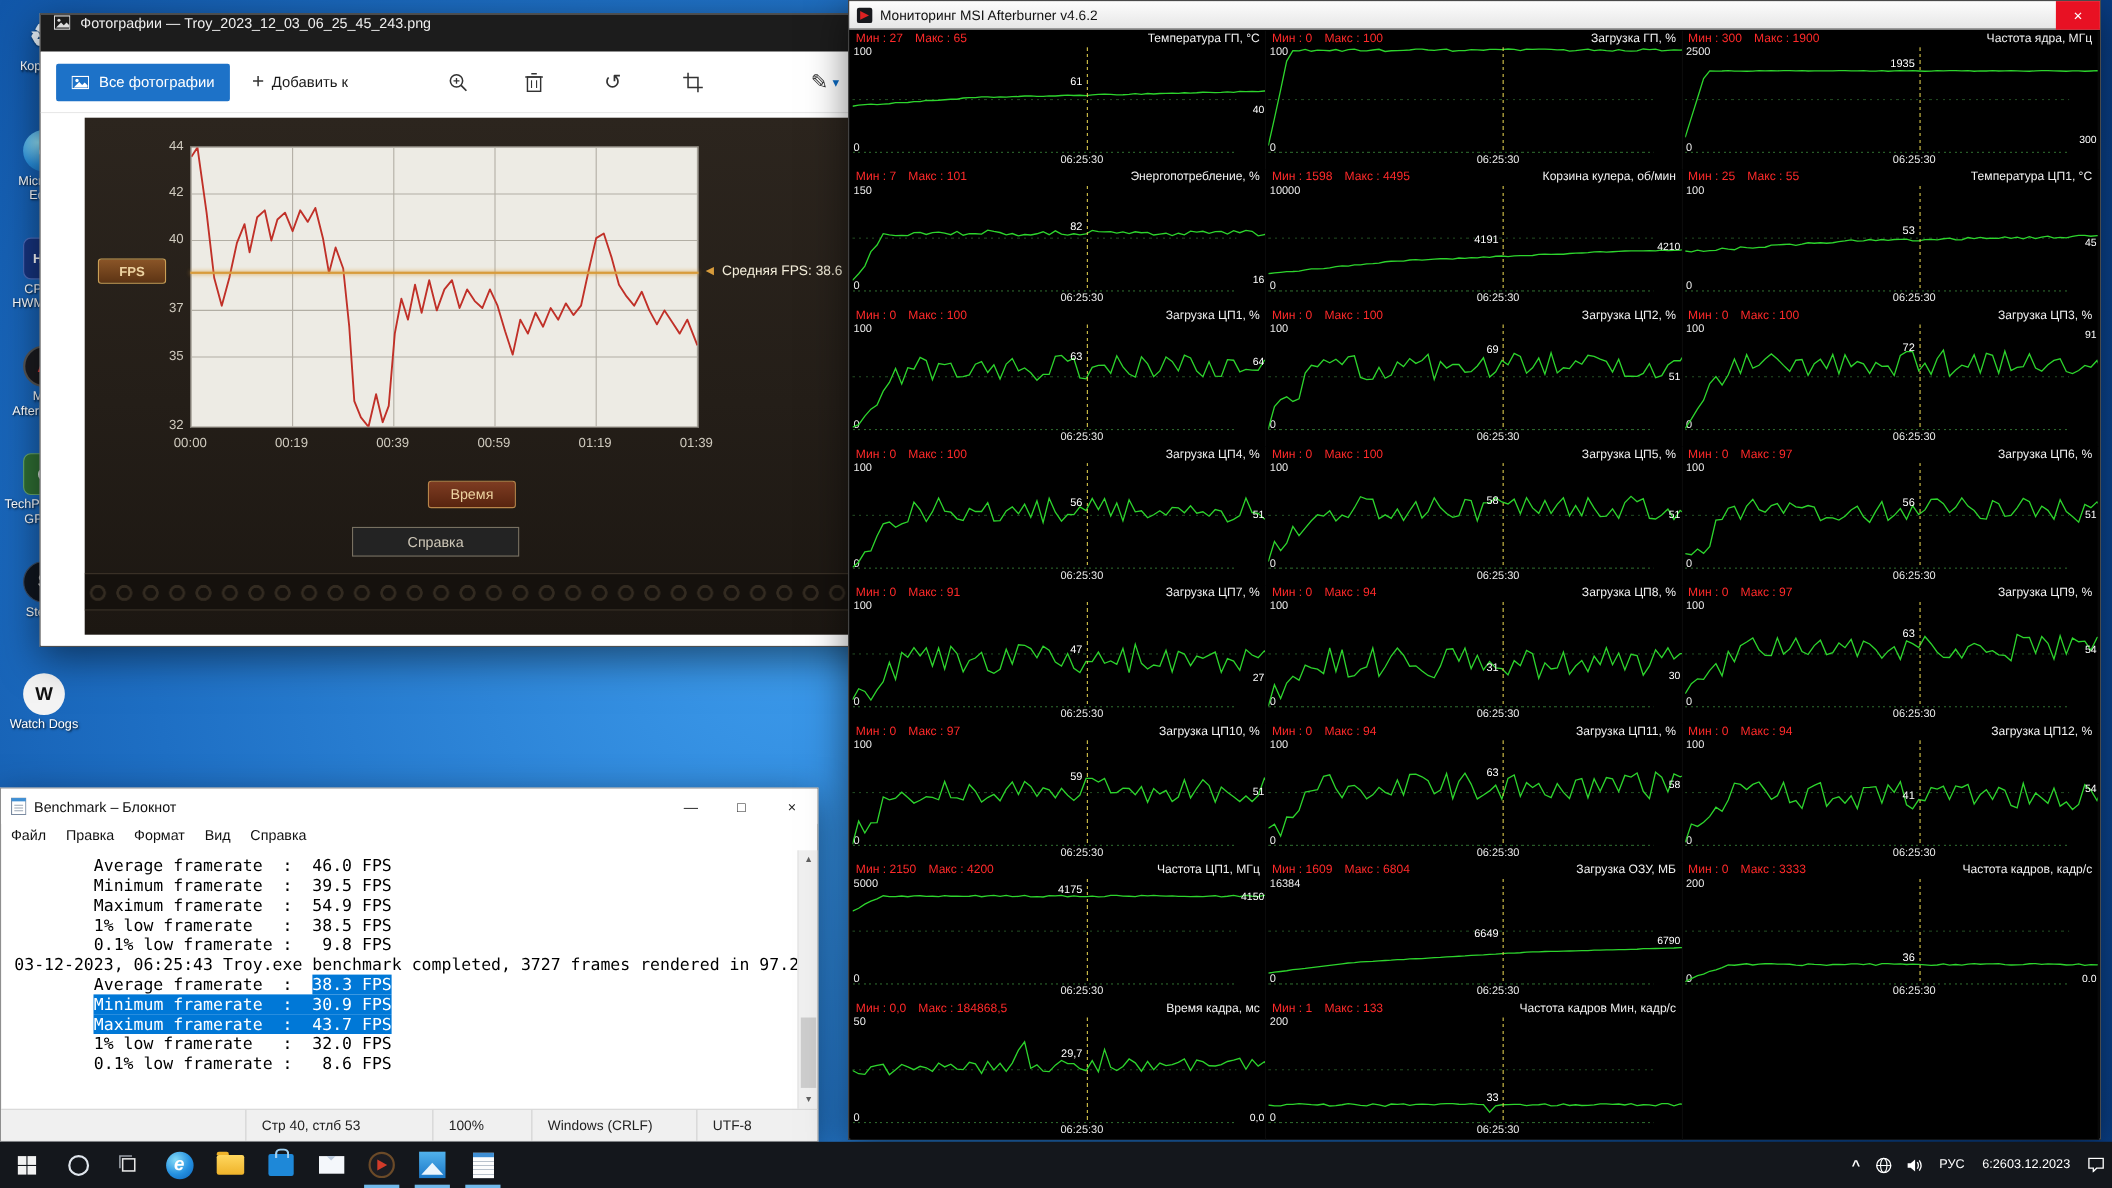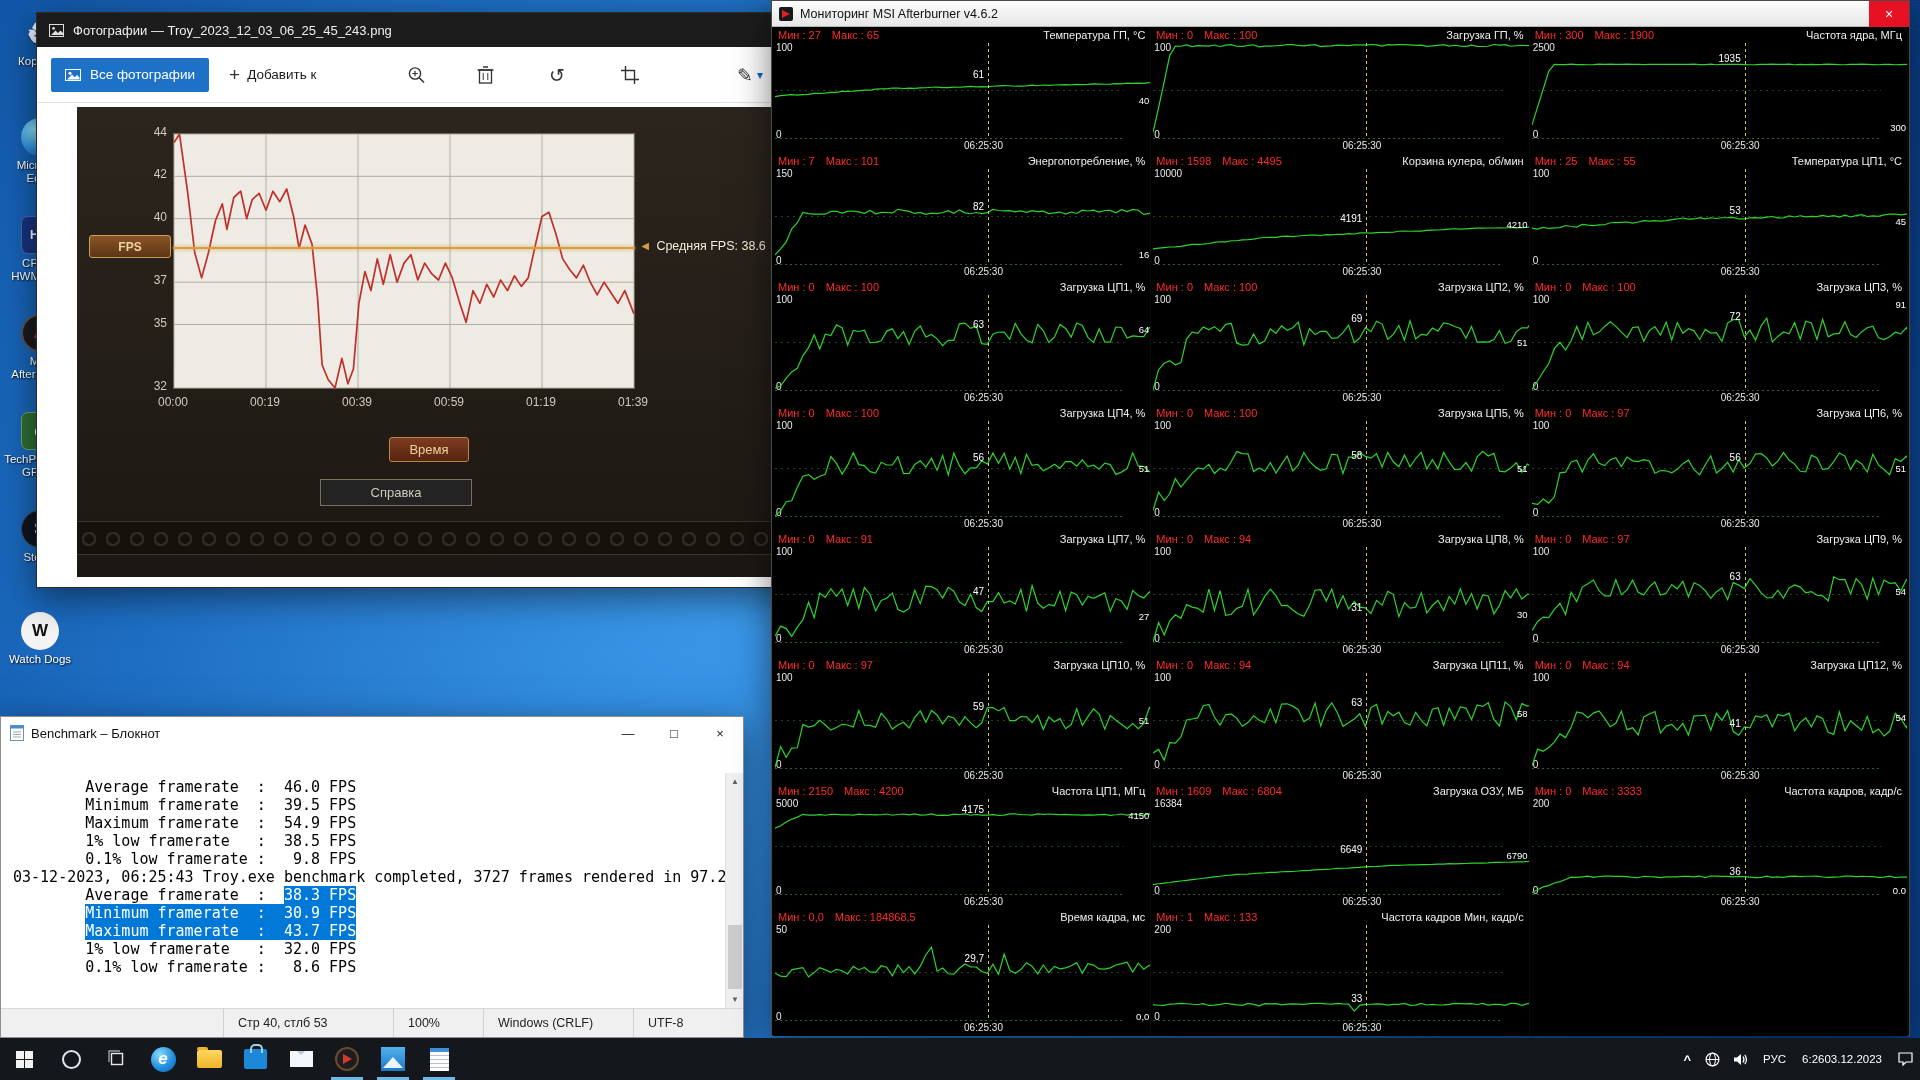--- a/index.html
+++ b/index.html
@@ -16,34 +16,34 @@
   .di-edge{border-radius:50%;background:radial-gradient(circle at 35% 30%,#8fe0f8,#2a92e0 55%,#0b60b4);font-style:italic}
   .di-cpuid{background:#16337e;font-size:12px;border:1px solid #4b6ab8}
   .di-afterburner{border-radius:50%;background:#1b1b1f;border:2px solid #555;color:#e03030}
   .di-gpuz{background:#2f6e33;border:1px solid #68a86c;font-size:15px}
   .di-steam{border-radius:50%;background:#10161f;border:1px solid #3a4a60}
   .di-watchdogs{border-radius:50%;background:#f4f4f4;color:#111}
   .di-label{font-size:11.5px;color:#fff;text-align:center;text-shadow:1px 1px 2px rgba(0,0,0,.9);line-height:1.15;max-width:76px}
 
   
   #photos{left:36px;top:12px;width:944px;height:576px;background:#fff;border:1px solid #2b2b2b;z-index:2}
-  .ph-titlebar{height:34px;background:#1c1c1c;color:#eee;display:flex;align-items:center;gap:9px;padding:0 12px;font-size:13px}
+  .ph-titlebar{height:34px;background:#1c1c1c;color:#eee;display:flex;align-items:flex-start;gap:9px;padding:0 12px;font-size:13px}
   .ph-toolbar{position:relative;height:56px;background:#fff;border-bottom:1px solid #e3e3e3;display:flex;align-items:center}
   .ph-tab{display:flex;align-items:center;gap:9px;margin-left:14px;padding:9px 14px;background:#1d72c8;color:#fff;font-size:13.5px;border-radius:2px;cursor:pointer}
   .ph-add{display:flex;align-items:center;gap:7px;margin-left:20px;color:#1b1b1b;font-size:13.5px;cursor:pointer}
   .ph-add .plus{font-size:19px;line-height:1;color:#333}
   .ph-tool{position:absolute;top:50%;transform:translateY(-50%);color:#333;cursor:pointer;display:flex;align-items:center}
   .glyph18{font-size:19px;color:#333}
   .ph-content{position:relative;height:484px;background:#fff;overflow:hidden}
   .troy{position:absolute;left:40px;top:4px;width:735px;height:470px;overflow:hidden;
         background:linear-gradient(#2c251e,#241e18 55%,#1c1712)}
   .troy-plot{position:absolute;left:96px;top:26px;width:462px;height:256px;background:#edebe4;border:1px solid #6b655c}
   .fps-y-label{position:absolute;width:30px;text-align:right;font-size:12px;color:#cfcabe}
   .fps-x-label{position:absolute;width:48px;text-align:center;font-size:12px;color:#cfcabe;top:288px}
-  .fps-badge{position:absolute;left:12px;width:82px;height:23px;display:flex;align-items:center;justify-content:center;
+  .fps-badge{position:absolute;left:12px;width:62px;height:23px;display:flex;align-items:center;justify-content:center;
              background:linear-gradient(#8a5527,#5d3414);border:1px solid #c99f56;border-radius:3px;
              color:#ecd2a0;font-size:12px;font-weight:bold}
   .avg-line{position:absolute;left:96px;width:462px;height:2px;background:#d89c3c;box-shadow:0 0 4px #d89c3c}
   .avg-note{position:absolute;font-size:12.5px;color:#f2ecd9;white-space:nowrap}
   .avg-note .arrow{color:#d89c3c;margin-right:5px}
   .troy-btn{position:absolute;display:flex;align-items:center;justify-content:center;font-size:13px;cursor:pointer}
   .troy-btn.time{left:312px;top:330px;width:80px;height:25px;background:linear-gradient(#7e3c22,#58240f);
                  border:1px solid #b8854a;border-radius:3px;color:#ecd2a0}
   .troy-btn.closeb{left:243px;top:372px;width:152px;height:27px;background:#232323;border:1px solid #787061;color:#cfc8b8}
   .troy-wave{position:absolute;left:0;right:0;top:414px;height:34px;background-color:#15110d;
@@ -266,20 +266,27 @@
             <line x1="3" y1="12" x2="11" y2="12" stroke="#9aa6b4"></line>
           </svg>
       </span>
       <span>Benchmark – Блокнот</span>
       <div class="np-ctrls">
         <span class="np-ctrl">—</span>
         <span class="np-ctrl">□</span>
         <span class="np-ctrl">×</span>
       </div>
     </div>
+    <div class="np-menubar" id="np-menu">
+        <div class="np-menu-item">Файл</div>
+        <div class="np-menu-item">Правка</div>
+        <div class="np-menu-item">Формат</div>
+        <div class="np-menu-item">Вид</div>
+        <div class="np-menu-item">Справка</div>
+      </div>
     <div class="np-text" id="np-text"><div class="np-line"><span>        Average framerate  :  46.0 FPS</span></div><div class="np-line"><span>        Minimum framerate  :  39.5 FPS</span></div><div class="np-line"><span>        Maximum framerate  :  54.9 FPS</span></div><div class="np-line"><span>        1% low framerate   :  38.5 FPS</span></div><div class="np-line"><span>        0.1% low framerate :   9.8 FPS</span></div><div class="np-line"><span>03-12-2023, 06:25:43 Troy.exe benchmark completed, 3727 frames rendered in 97.219 s</span></div><div class="np-line"><span>        Average framerate  :  </span><span class="sel">38.3 FPS</span></div><div class="np-line"><span>        </span><span class="sel">Minimum framerate  :  30.9 FPS</span></div><div class="np-line"><span>        </span><span class="sel">Maximum framerate  :  43.7 FPS</span></div><div class="np-line"><span>        1% low framerate   :  32.0 FPS</span></div><div class="np-line"><span>        0.1% low framerate :   8.6 FPS</span></div></div>
     <div class="np-scroll">
       <span class="np-sb-arrow" style="top:0">▲</span>
       <div class="np-thumb"></div>
       <span class="np-sb-arrow" style="bottom:0">▼</span>
     </div>
     <div class="np-status" id="np-status">
         <div class="spacer"></div>
         <div class="np-cell" style="width: 170px;">Стр 40, стлб 53</div>
         <div class="np-cell" style="width: 90px;">100%</div>

